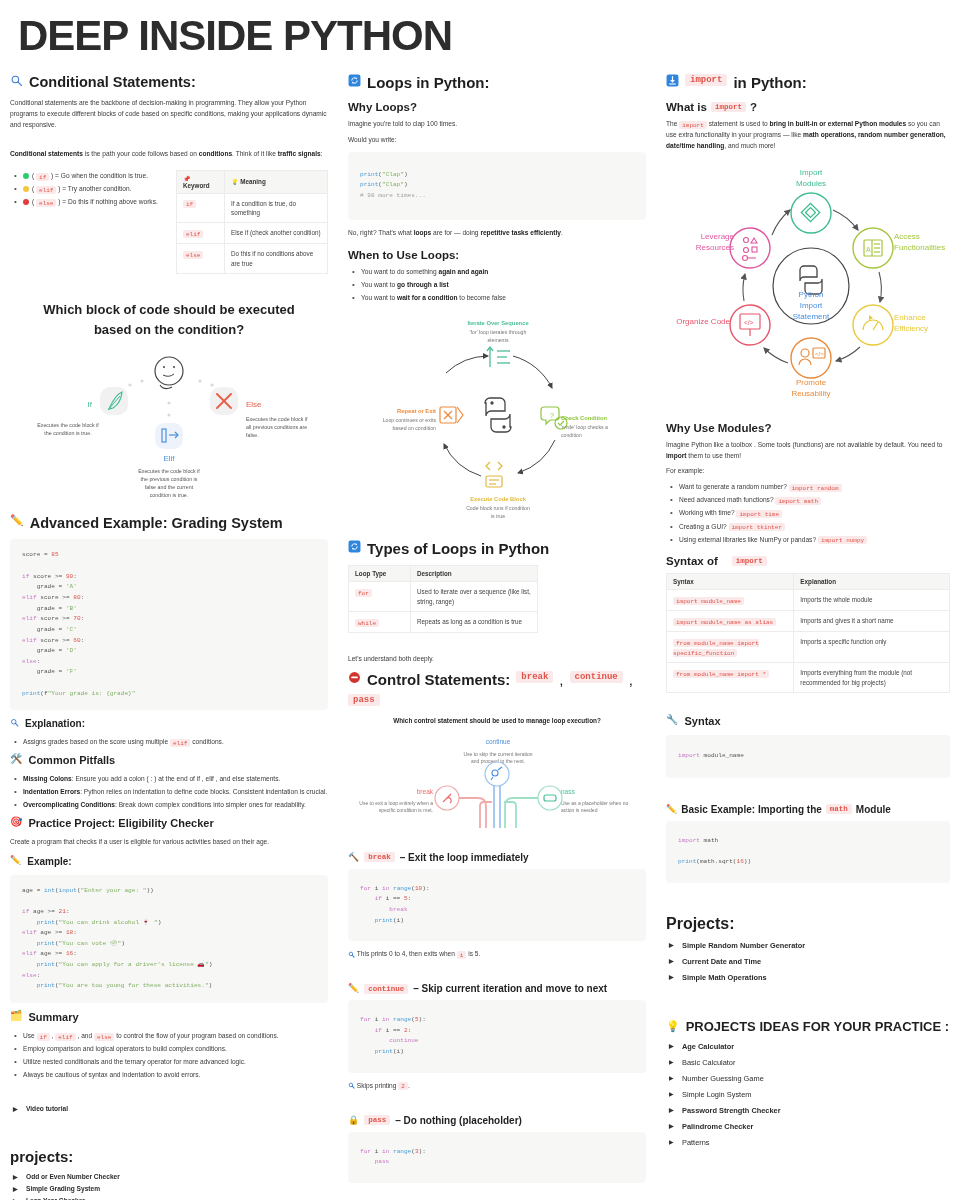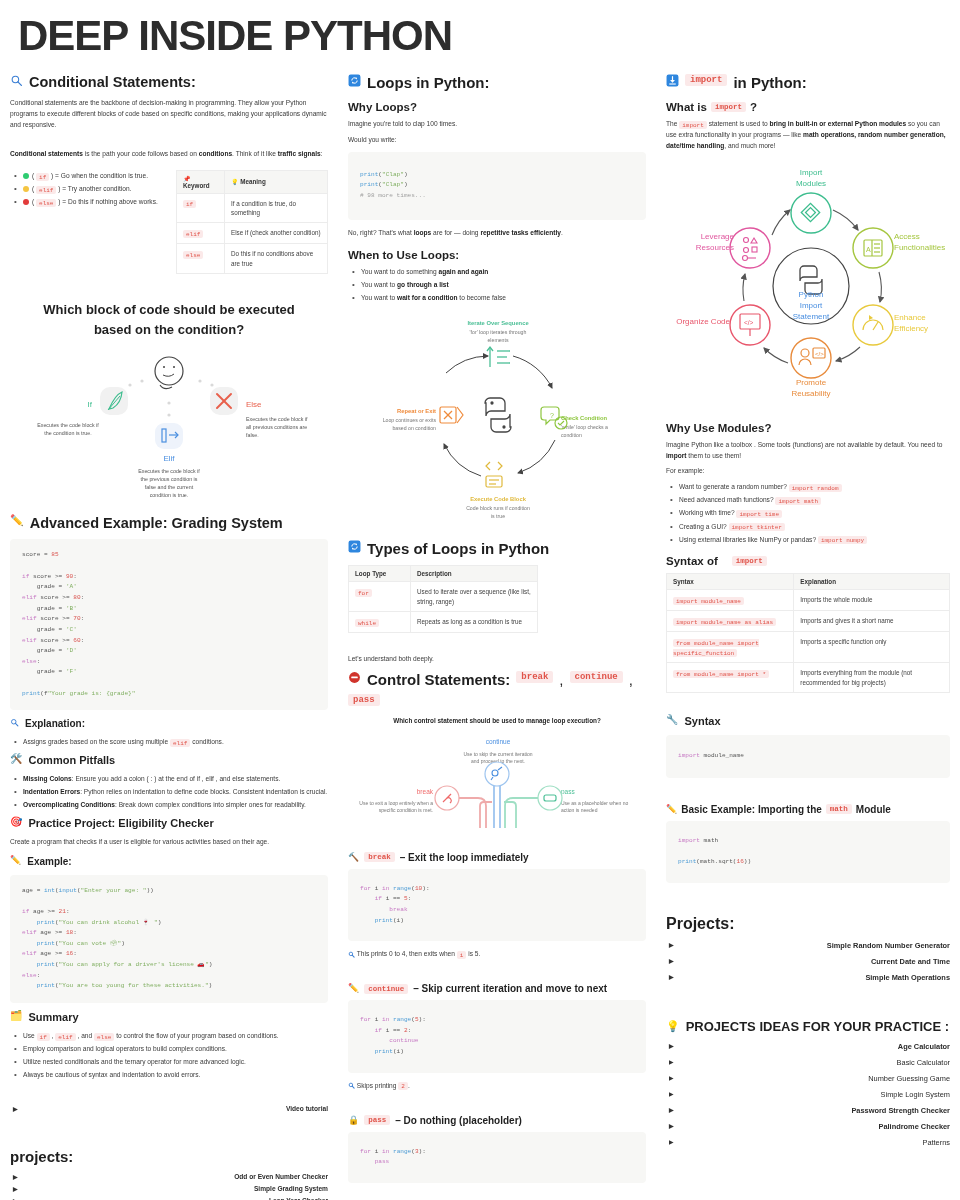--- a/index.html
+++ b/index.html
@@ -78,21 +78,21 @@
     vertical-align: top; line-height: 1.5;
   }
 
   .tlight { display:inline-block; width:6px; height:6px; border-radius:50%; vertical-align:middle; margin-right:3px; }
 
   .figcap { font-size: 13px; font-weight: 700; color: #1f1f1f; text-align: center; line-height: 1.5; margin: 10px 14px 6px; }
   .figcap.sm { font-size: 6.4px; }
 
   figure.diagram { position: relative; margin: 4px 0 10px 0; }
 
-  .arrowlist { list-style: none; margin: 6px 0; text-align: right; }
+  .arrowlist { list-style: none; margin: 6px 0; }
   .arrowlist li {
     font-size: 7.4px; color: #2b2b2b; padding-left: 16px; position: relative;
     margin: 7px 0; font-weight: 600;
   }
   .arrowlist li::before {
     content: "\25B6"; position: absolute; left: 3px; top: 0.5px; font-size: 6px; color: #333;
   }
   .arrowlist.tiny li { font-size: 6.6px; font-weight: 600; margin: 5px 0; }
 
   .ic { display:inline-block; width:13px; height:13px; vertical-align:middle; }

